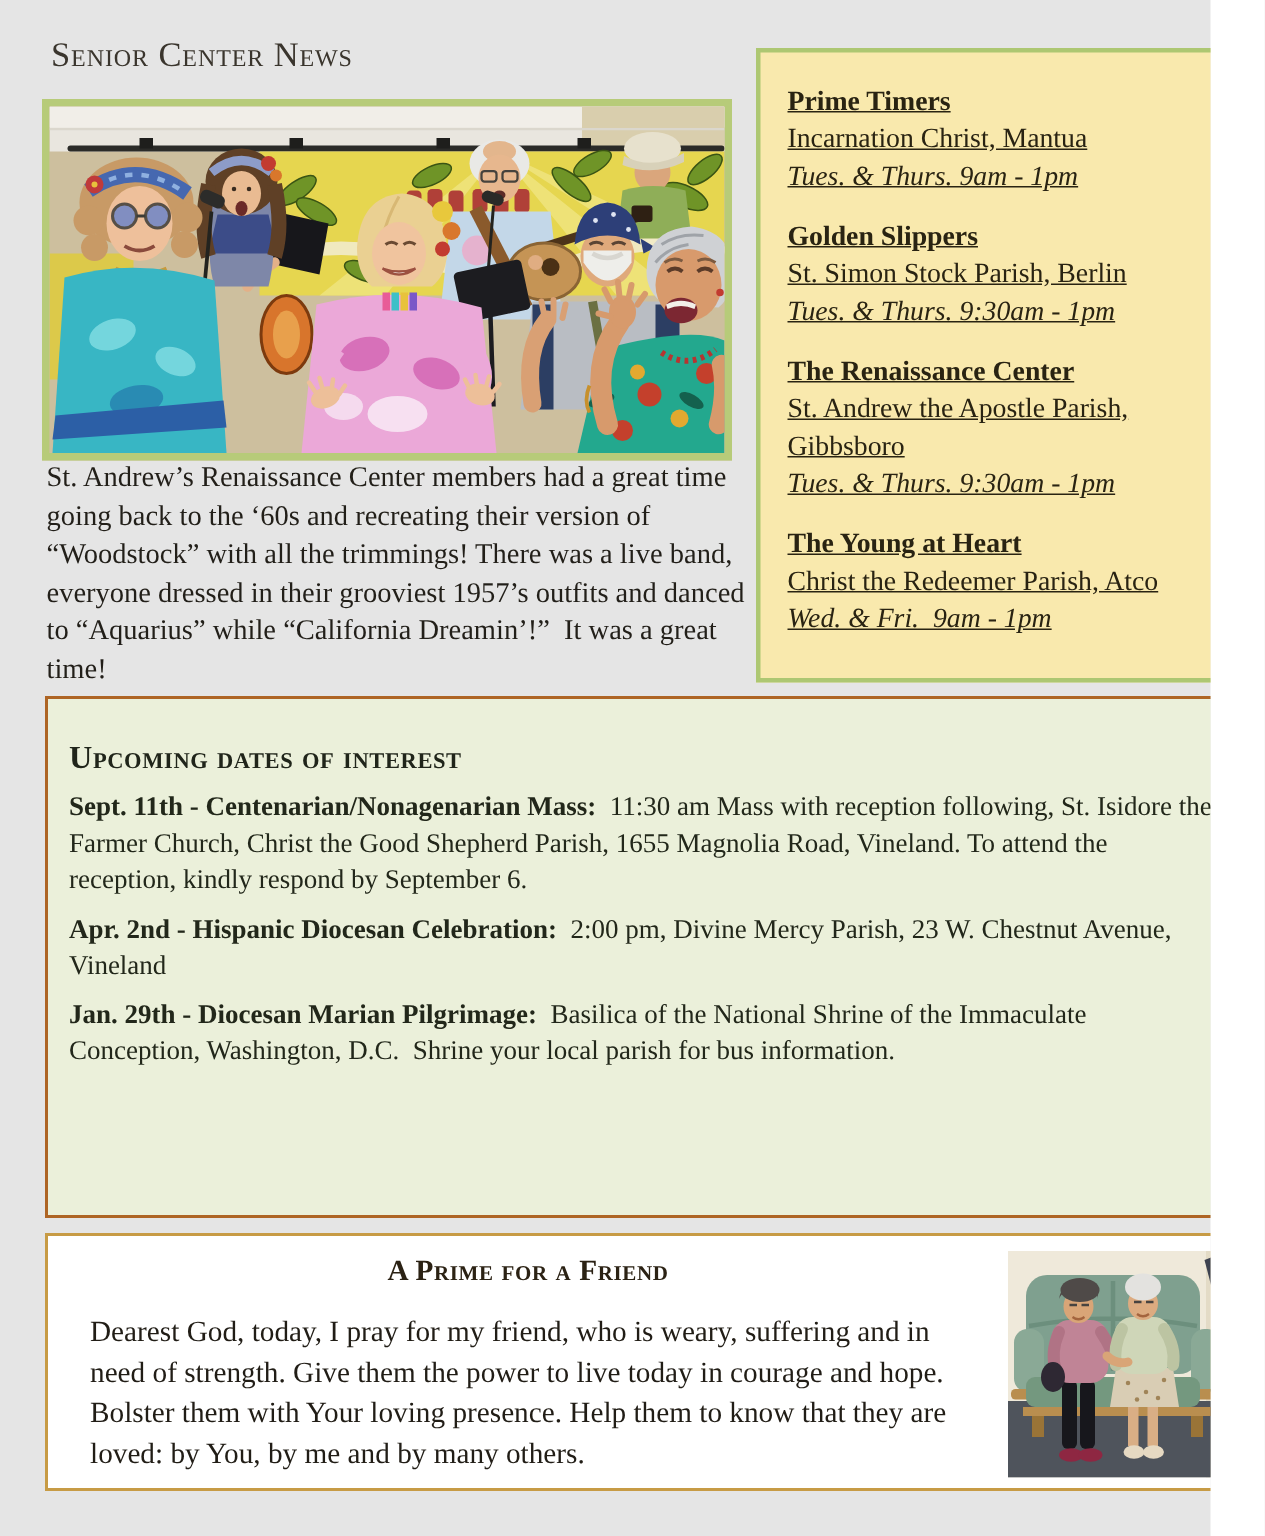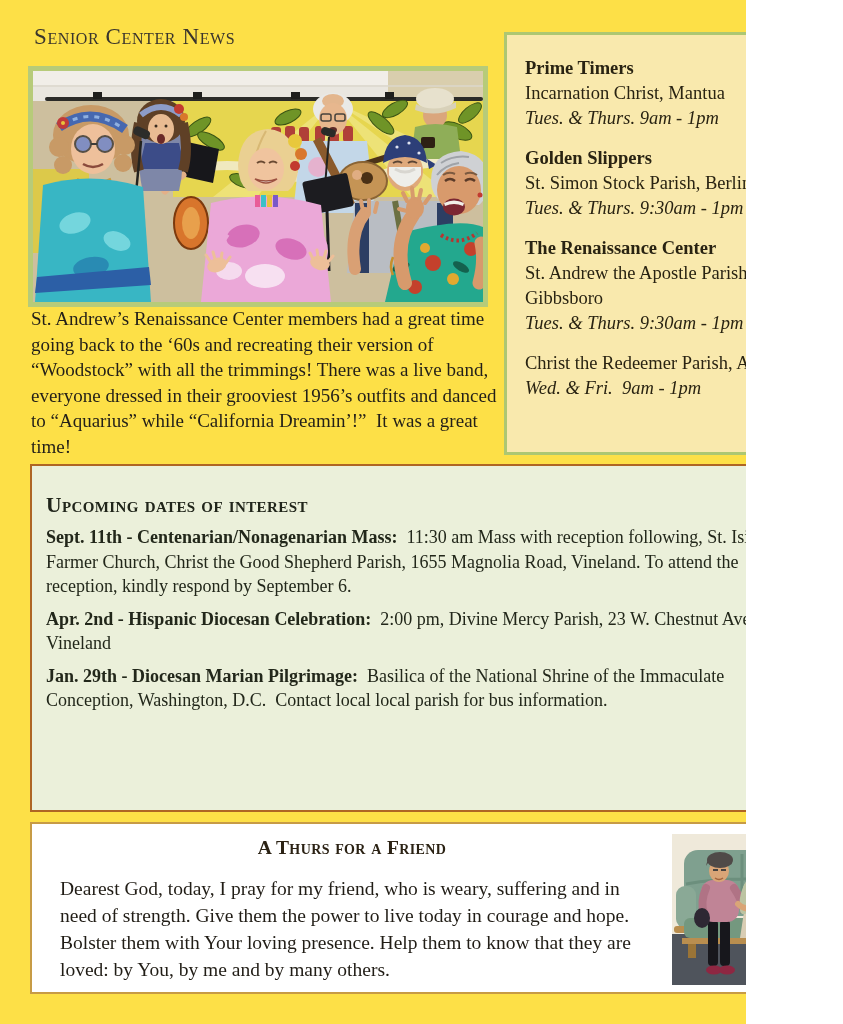--- a/index.html
+++ b/index.html
@@ -1,28 +1,28 @@
 <!DOCTYPE html>
 <html><head>
 <meta charset="utf-8">
 <style>
   html,body{margin:0;padding:0;background:#ffffff;}
-  .page{position:relative;width:746px;height:1024px;background:#fde047;overflow:hidden;
+  .page{position:relative;width:807px;height:1024px;background:#e5e5e5;overflow:hidden;
         font-family:"Liberation Serif","DejaVu Serif",serif;color:#26221b;}
   .txt{white-space:pre-wrap;}
   .sc-title{position:absolute;left:34px;top:24px;margin:0;font-size:23px;font-weight:500;
         font-variant:small-caps;letter-spacing:.6px;color:#3a352d;}
   .photo-frame{position:absolute;left:28px;top:66px;width:450px;height:231px;
         border:5px solid #b7cb79;background:#cdbf9e;}
   .photo-frame svg{display:block;}
   .intro{position:absolute;left:31px;top:306px;width:466px;margin:0;
         font-size:19px;line-height:25.5px;color:#221f19;}
   .centers{position:absolute;left:504px;top:32px;width:316px;height:423px;box-sizing:border-box;
         background:#f9e9ad;border:3px solid #adc772;padding:21px 18px;overflow:hidden;}
-  .center-item{margin:0 0 15px 0;font-size:18.5px;line-height:25px;color:#292312;}
+  .center-item{margin:0 0 15px 0;font-size:18.5px;line-height:25px;color:#292312;text-decoration:underline;}
   .center-name{font-weight:bold;display:block;}
   .center-loc{display:block;}
   .center-times{display:block;font-style:italic;}
   .upcoming{position:absolute;left:30px;top:464px;width:794px;height:348px;box-sizing:border-box;
         background:#ebf0da;border:2px solid #ae6524;padding:25px 14px;overflow:hidden;}
   .upcoming h2{margin:2px 0 7px 0;font-size:21.5px;font-weight:bold;font-variant:small-caps;
         letter-spacing:.4px;color:#20251a;}
   .event{margin:0 0 8px 0;font-size:18px;line-height:24.5px;color:#22271a;}
   .event strong{font-weight:bold;}
   .prayer{position:absolute;left:30px;top:822px;width:798px;height:172px;box-sizing:border-box;
@@ -225,54 +225,55 @@
       <ellipse cx="426" cy="119" rx="22" ry="24" fill="#d89a6c"></ellipse>
       <path d="M412 110 Q417 106 422 110 M432 110 Q437 106 442 110" stroke="#5a3a28" stroke-width="2.5" fill="none"></path>
       <path d="M410 104 Q416 100 422 103 M432 103 Q438 100 444 104" stroke="#7c5a40" stroke-width="2" fill="none"></path>
       <ellipse cx="421" cy="136" rx="11" ry="8.5" fill="#7c2732"></ellipse>
       <path d="M411 132 Q421 127 431 132 L430 135 Q421 131 412 135 Z" fill="#f2efe8"></path>
       <circle cx="447" cy="124" r="2.5" fill="#c23b30"></circle>
       <path d="M360 186 Q356 196 360 204" stroke="#c7902c" stroke-width="2.5" fill="none"></path>
     </svg>
   </div>
 
-  <p class="intro txt">St. Andrew’s Renaissance Center members had a great time going back to the ‘60s and recreating their version of “Woodstock” with all the trimmings! There was a live band, everyone dressed in their grooviest 1956’s outfits and danced to “Aquarius” while “California Dreamin’!”  It was a great time!</p>
+  <p class="intro txt">St. Andrew’s Renaissance Center members had a great time going back to the ‘60s and recreating their version of “Woodstock” with all the trimmings! There was a live band, everyone dressed in their grooviest 1957’s outfits and danced to “Aquarius” while “California Dreamin’!”  It was a great time!</p>
 
   <aside class="centers">
     <div class="center-item">
       <span class="center-name">Prime Timers</span>
       <span class="center-loc">Incarnation Christ, Mantua</span>
       <span class="center-times txt">Tues. &amp; Thurs. 9am - 1pm</span>
     </div>
     <div class="center-item">
       <span class="center-name">Golden Slippers</span>
       <span class="center-loc">St. Simon Stock Parish, Berlin</span>
       <span class="center-times txt">Tues. &amp; Thurs. 9:30am - 1pm</span>
     </div>
     <div class="center-item">
       <span class="center-name">The Renaissance Center</span>
       <span class="center-loc">St. Andrew the Apostle Parish, Gibbsboro</span>
       <span class="center-times txt">Tues. &amp; Thurs. 9:30am - 1pm</span>
     </div>
     <div class="center-item">
+      <span class="center-name">The Young at Heart</span>
       <span class="center-loc">Christ the Redeemer Parish, Atco</span>
       <span class="center-times txt">Wed. &amp; Fri.  9am - 1pm</span>
     </div>
   </aside>
 
   <section class="upcoming">
     <h2>Upcoming dates of interest</h2>
     <p class="event txt"><strong>Sept. 11th - Centenarian/Nonagenarian Mass:</strong><span>  11:30 am Mass with reception following, St. Isidore the Farmer Church, Christ the Good Shepherd Parish, 1655 Magnolia Road, Vineland. To attend the reception, kindly respond by September 6.</span></p>
     <p class="event txt"><strong>Apr. 2nd - Hispanic Diocesan Celebration:</strong><span>  2:00 pm, Divine Mercy Parish, 23 W. Chestnut Avenue, Vineland</span></p>
-    <p class="event txt"><strong>Jan. 29th - Diocesan Marian Pilgrimage:</strong><span>  Basilica of the National Shrine of the Immaculate Conception, Washington, D.C.  Contact local local parish for bus information.</span></p>
+    <p class="event txt"><strong>Jan. 29th - Diocesan Marian Pilgrimage:</strong><span>  Basilica of the National Shrine of the Immaculate Conception, Washington, D.C.  Shrine your local parish for bus information.</span></p>
   </section>
 
   <section class="prayer">
     <div class="prayer-left">
-      <h3>A Thurs for a Friend</h3>
+      <h3>A Prime for a Friend</h3>
       <p class="prayer-text txt">Dearest God, today, I pray for my friend, who is weary, suffering and in need of strength. Give them the power to live today in courage and hope. Bolster them with Your loving presence. Help them to know that they are loved: by You, by me and by many others.</p>
     </div>
     <div class="prayer-photo">
       <svg width="146" height="151" viewBox="0 0 146 151" xmlns="http://www.w3.org/2000/svg">
         <rect width="146" height="151" fill="#efe9da"></rect>
         <rect x="132" y="0" width="14" height="151" fill="#e3dbc6"></rect>
         <polygon points="131,6 146,0 146,26 137,29" fill="#3d4250"></polygon>
         <rect y="100" width="146" height="51" fill="#565b62"></rect>
         <rect y="100" width="146" height="51" fill="#474c54" opacity=".4"></rect>
 

